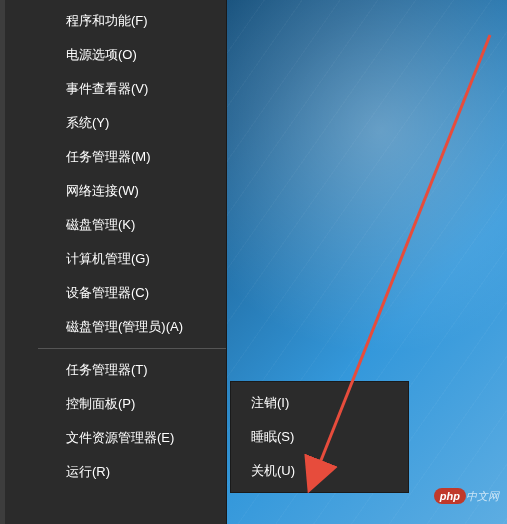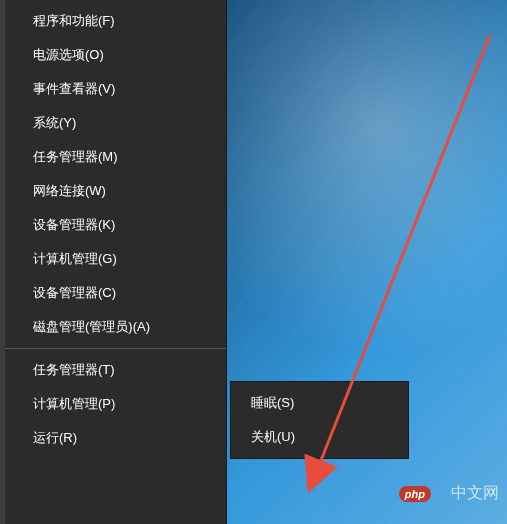--- a/index.html
+++ b/index.html
@@ -37,20 +37,21 @@
     .context-menu {
       position: absolute;
       left: 5px;
       top: 0;
       width: 222px;
       height: 524px;
       background: #2b2b2b;
       color: #ffffff;
       padding-top: 4px;
       border-right: 1px solid #1a1a1a;
+      padding-left: 33px;
     }
     .menu-item {
       padding: 8px 16px 8px 28px;
       cursor: default;
       white-space: nowrap;
       position: relative;
     }
     .menu-separator {
       height: 1px;
       background: #555555;
@@ -77,35 +78,36 @@
       height: 470px;
       pointer-events: none;
       z-index: 100;
     }
     .watermark {
       position: absolute;
       right: 8px;
       bottom: 20px;
       display: flex;
       align-items: center;
-      gap: 20px;
+      gap: 0;
       z-index: 50;
     }
     .watermark-logo {
       background: #c0392b;
       color: white;
       font-size: 11px;
       font-weight: bold;
       padding: 2px 6px;
       border-radius: 8px;
       font-style: italic;
     }
     .watermark-text {
       color: rgba(255,255,255,0.7);
-      font-size: 16px;
+      font-size: 11px;
+      font-style: italic;
     }
     .left-border {
       position: absolute;
       left: 0;
       top: 0;
       width: 5px;
       height: 524px;
       background: #3d3d3d;
     }
   </style>
@@ -115,32 +117,34 @@
 <div class="desktop"></div>
 <div class="left-border"></div>
 
 <div class="context-menu">
   <div class="menu-item">程序和功能(F)</div>
   <div class="menu-item">电源选项(O)</div>
   <div class="menu-item">事件查看器(V)</div>
   <div class="menu-item">系统(Y)</div>
   <div class="menu-item">任务管理器(M)</div>
   <div class="menu-item">网络连接(W)</div>
-  <div class="menu-item">设备管理器(K)</div>
+  <div class="menu-item">磁盘管理(K)</div>
   <div class="menu-item">计算机管理(G)</div>
   <div class="menu-item">设备管理器(C)</div>
   <div class="menu-item">磁盘管理(管理员)(A)</div>
   <div class="menu-separator"></div>
   <div class="menu-item">任务管理器(T)</div>
-  <div class="menu-item">计算机管理(P)</div>
+  <div class="menu-item">控制面板(P)</div>
+  <div class="menu-item">文件资源管理器(E)</div>
   <div class="menu-item">运行(R)</div>
 
 </div>
 
 <div class="submenu">
+  <div class="menu-item">注销(I)</div>
   <div class="menu-item">睡眠(S)</div>
   <div class="menu-item">关机(U)</div>
 </div>
 
 <svg class="annotation-arrow" viewBox="0 0 220 470">
   <defs>
     <marker id="arrowhead" markerWidth="12" markerHeight="12" refX="10" refY="6" orient="auto">
       <polygon points="0 0, 12 6, 0 12" fill="#e74c3c"></polygon>
     </marker>
   </defs>

